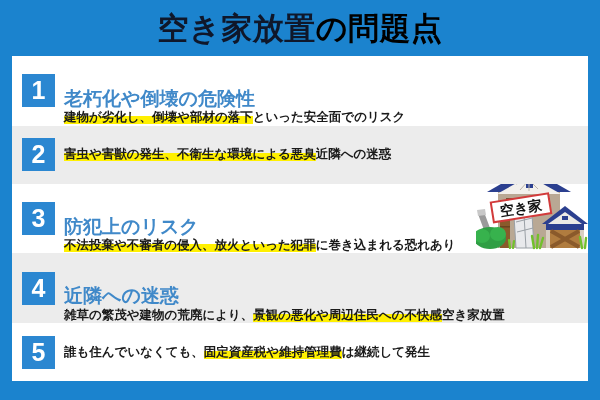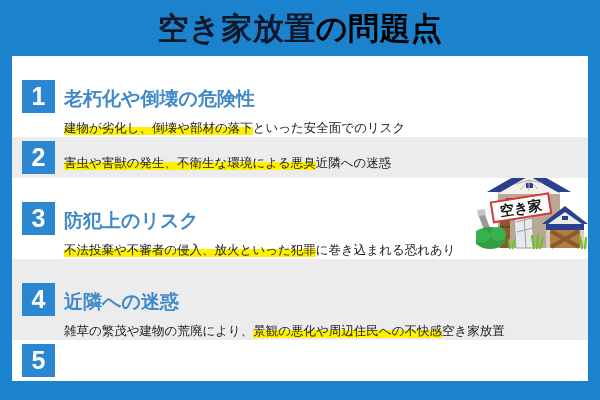--- a/index.html
+++ b/index.html
@@ -61,22 +61,22 @@
     display:flex;flex-direction:column;justify-content:center;
   }
   .heading{
     color:#4089c9;
     font-size:19px;font-weight:bold;line-height:1.12;
     white-space:nowrap;
     margin-top:32px;
   }
   .desc{
     color:#1a1a1a;
-    font-size:12.5px;font-weight:normal;line-height:1.25;
-    white-space:nowrap;margin-top:12px;
+    font-size:12.5px;font-weight:bold;line-height:1.25;
+    white-space:nowrap;margin-top:1px;
   }
   .hl{
     background:linear-gradient(to top,#fff000 56%,rgba(255,240,0,0) 56%);
   }
 
   
   .house-wrap{
     position:absolute;z-index:1;
     right:0px;top:110px;
     width:112px;height:104px;
@@ -175,18 +175,19 @@
         <div class="badge">4</div>
         <div class="texts">
           <div class="heading">近隣への迷惑</div>
           <div class="desc"><span>雑草の繁茂や建物の荒廃により、</span><span class="hl">景観の悪化や周辺住民への不快感</span><span>空き家放置</span></div>
         </div>
       </div>
 
       <div class="row plain">
         <div class="badge">5</div>
         <div class="texts">
+          <div class="desc"><span>誰も住んでいなくても、</span><span class="hl">固定資産税や維持管理費</span><span>は継続して発生</span></div>
         </div>
       </div>
 
     </div>
   </div>
 </div>
 
 </body></html>

